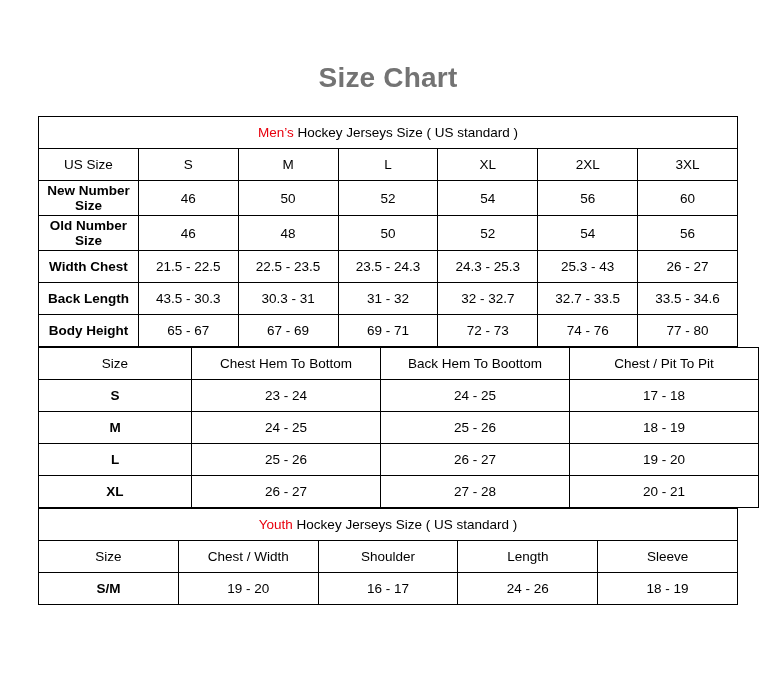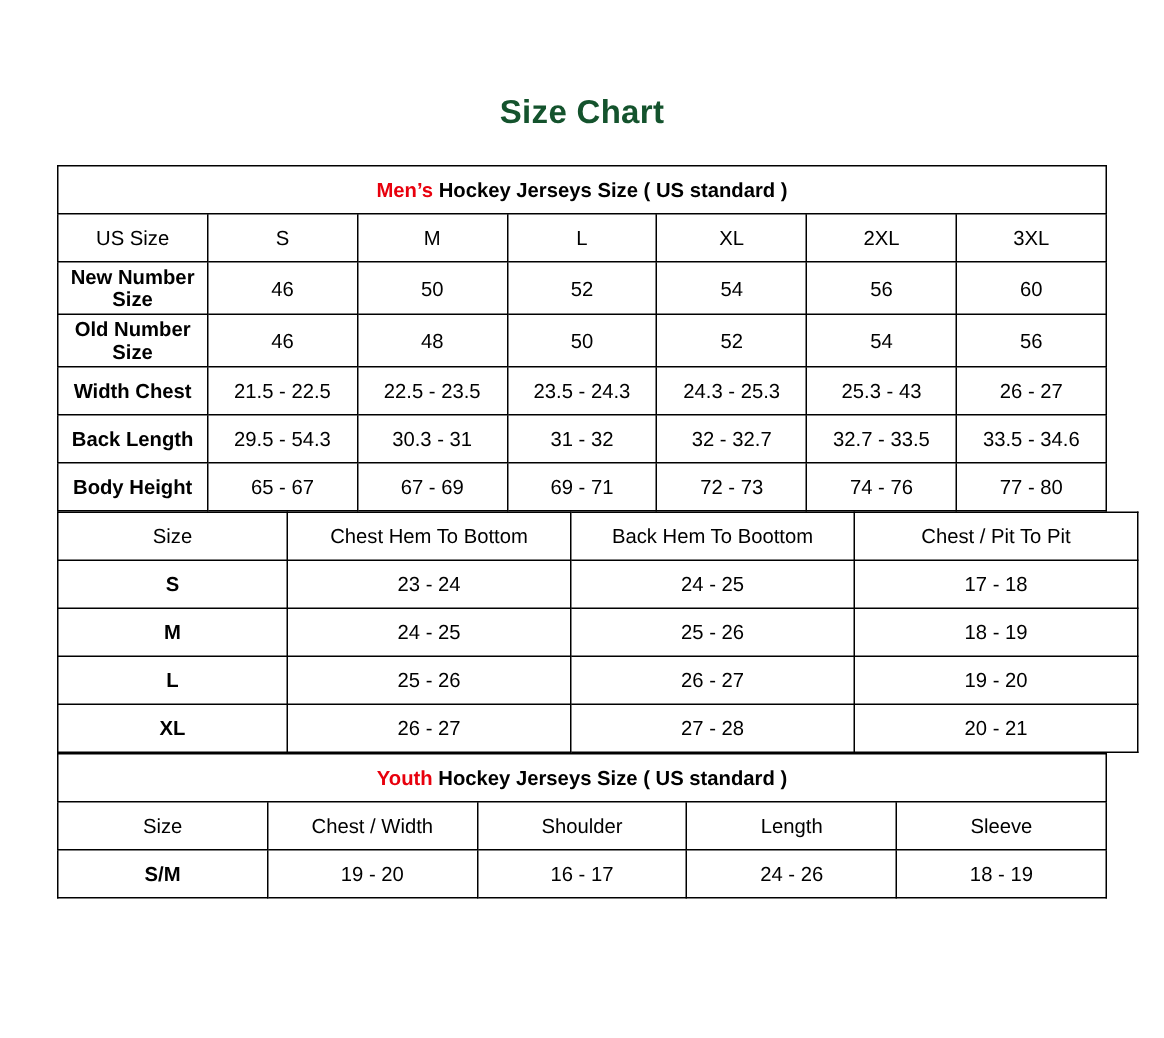--- a/index.html
+++ b/index.html
@@ -15,22 +15,22 @@
     overflow: hidden;
   }
   .page {
     width: 776px;
     height: 692px;
     position: relative;
     box-sizing: border-box;
   }
   .chart-title {
     text-align: center;
-    color: #14532d;
-    font-size: 22px;
+    color: #737373;
+    font-size: 28px;
     font-weight: bold;
     margin-top: 62px;
     margin-bottom: 0;
     letter-spacing: 0.2px;
   }
   .tables-wrap {
     margin: 22px 38px 0 38px;
   }
   table.size-table {
     border-collapse: collapse;
@@ -41,21 +41,21 @@
     border: 1px solid #000000;
     text-align: center;
     vertical-align: middle;
     font-size: 13.5px;
     height: 27px;
     padding: 2px 2px;
     background: #ffffff;
   }
   td.section-head {
     background: #ffff00;
-    font-weight: bold;
+    font-weight: normal;
     font-size: 15px;
     height: 31px;
   }
   .hl-red {
     color: #e8000d;
   }
   td.col-head {
     font-weight: normal;
   }
   td.row-head {
@@ -110,21 +110,21 @@
           <td class="row-head">Width Chest</td>
           <td>21.5 - 22.5</td>
           <td>22.5 - 23.5</td>
           <td>23.5 - 24.3</td>
           <td>24.3 - 25.3</td>
           <td>25.3 - 43</td>
           <td>26 - 27</td>
         </tr>
         <tr>
           <td class="row-head">Back Length</td>
-          <td>29.5 - 54.3</td>
+          <td>43.5 - 30.3</td>
           <td>30.3 - 31</td>
           <td>31 - 32</td>
           <td>32 - 32.7</td>
           <td>32.7 - 33.5</td>
           <td>33.5 - 34.6</td>
         </tr>
         <tr>
           <td class="row-head">Body Height</td>
           <td>65 - 67</td>
           <td>67 - 69</td>

